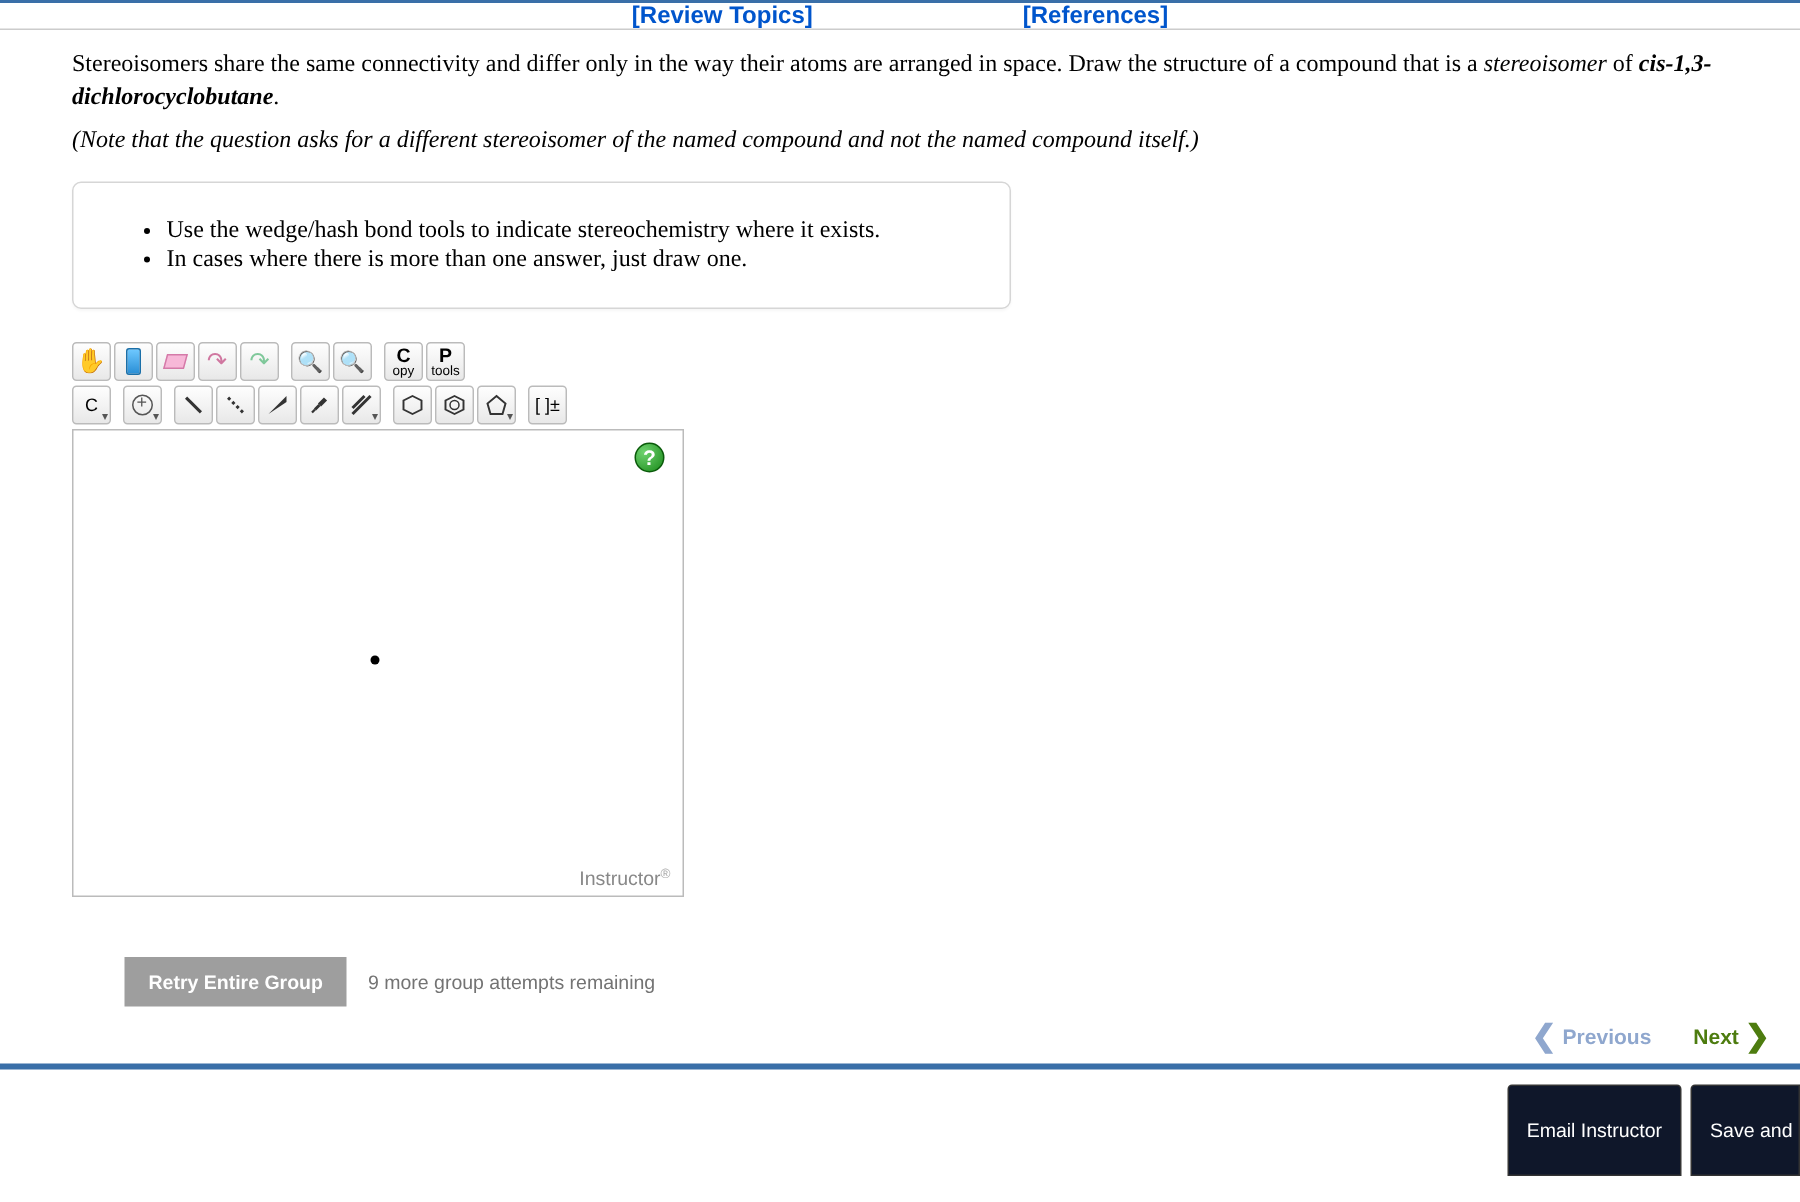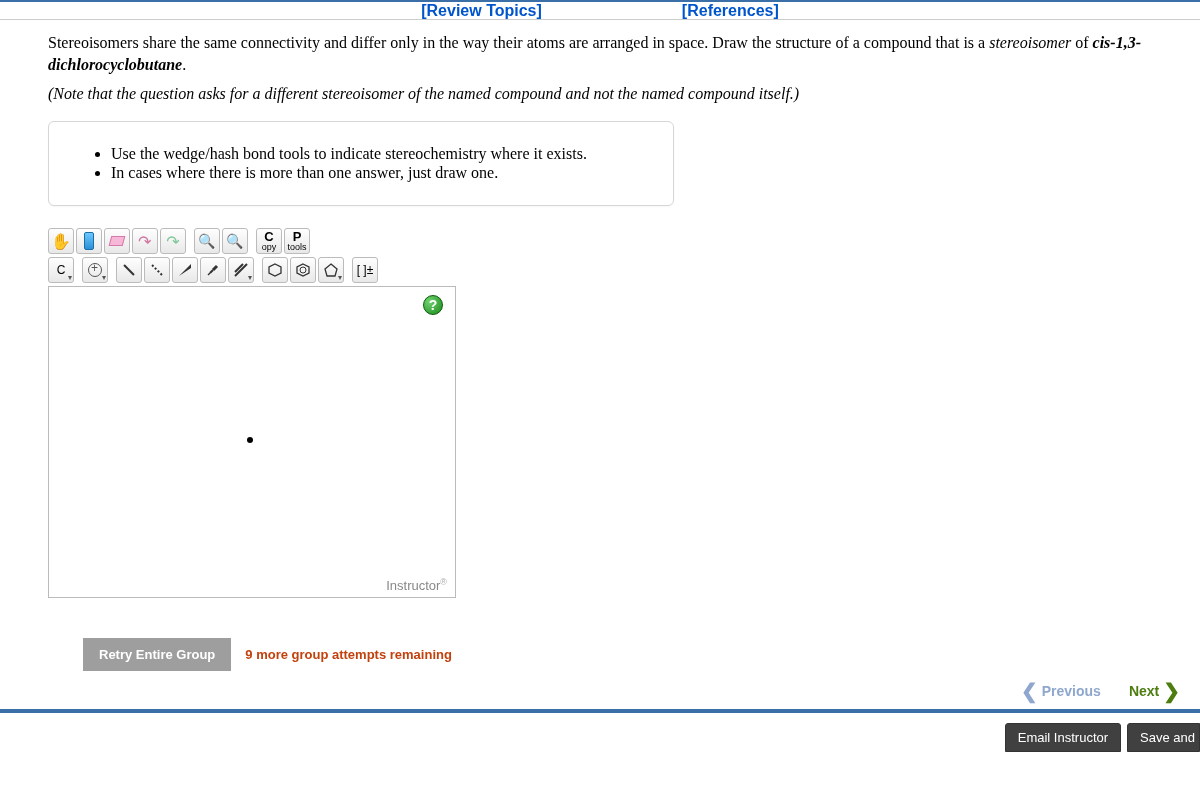--- a/index.html
+++ b/index.html
@@ -75,38 +75,38 @@
     font-family: Arial, sans-serif; font-size: 13px; color: #888;
   }
   .chemdoodle-label sup { font-size: 9px; color: #aaa; }
   .action-row { display: flex; align-items: center; gap: 14px; margin-top: 40px; }
   .btn {
     font-family: Arial, sans-serif; font-size: 13px; font-weight: bold;
     padding: 9px 16px; border: none; color: #fff; cursor: pointer;
   }
   .btn-primary { background: #0b68c1; }
   .btn-secondary { background: #9e9e9e; margin-left: 35px; }
-  .attempts { font-family: Arial, sans-serif; font-size: 13px; font-weight: bold; color: #c2410c; }
+  .attempts { font-family: Arial, sans-serif; font-size: 13px; font-weight: normal; color: #737373; }
   .nav-row {
     display: flex; justify-content: flex-end; align-items: center; gap: 28px;
     padding: 10px 20px 8px 0;
     font-family: Arial, sans-serif; font-size: 14px; font-weight: bold;
   }
   .nav-prev { color: #8fa7ce; display: flex; align-items: center; gap: 4px; }
   .nav-next { color: #4d7c0f; display: flex; align-items: center; gap: 4px; }
   .chev { font-size: 20px; line-height: 1; }
   .footer-bar {
     border-top: 4px solid #3a6fa8;
     display: flex; justify-content: flex-end; gap: 6px;
     padding: 10px 0 0 0;
   }
   .footer-btn {
-    background: #404040; color: #fff;
+    background: #0f172a; color: #fff;
     font-family: Arial, sans-serif; font-size: 13px;
-    padding: 6px 12px; border-radius: 3px 3px 0 0;
+    padding: 22px 12px; border-radius: 3px 3px 0 0;
     border: 1px solid #333;
   }
   .footer-btn.cut { border-radius: 3px 0 0 0; padding-right: 4px; }
   .hand-icon { color: #d99a3a; font-size: 16px; }
   .marker-icon { background: linear-gradient(#6ec8ff,#2a8fd6); width: 10px; height: 18px; border-radius: 2px; border:1px solid #1a6fa8;}
   .eraser-icon { background: #f7b8d8; width: 14px; height: 10px; transform: skewX(-15deg); border:1px solid #d47aa8;}
   .undo-icon { color: #d077a0; font-size: 16px; transform: scaleX(-1); }
   .redo-icon { color: #7fc89a; font-size: 16px; }
   .zoom-in { color: #1a7a1a; font-size: 14px; }
   .zoom-out { color: #1a7a1a; font-size: 14px; }

